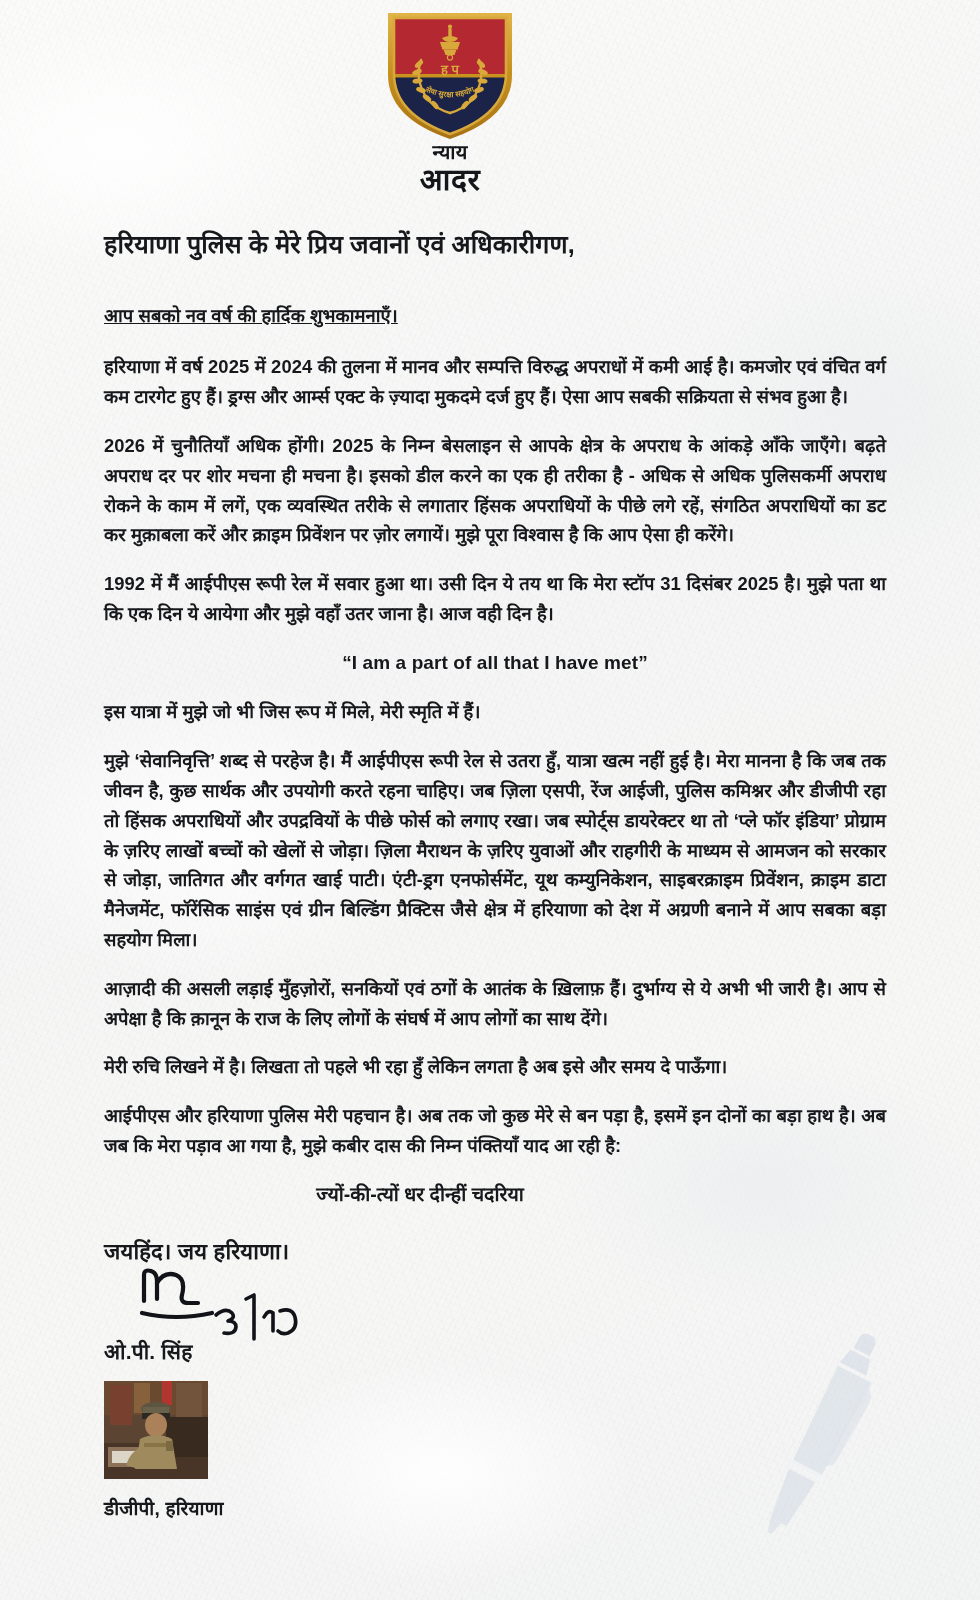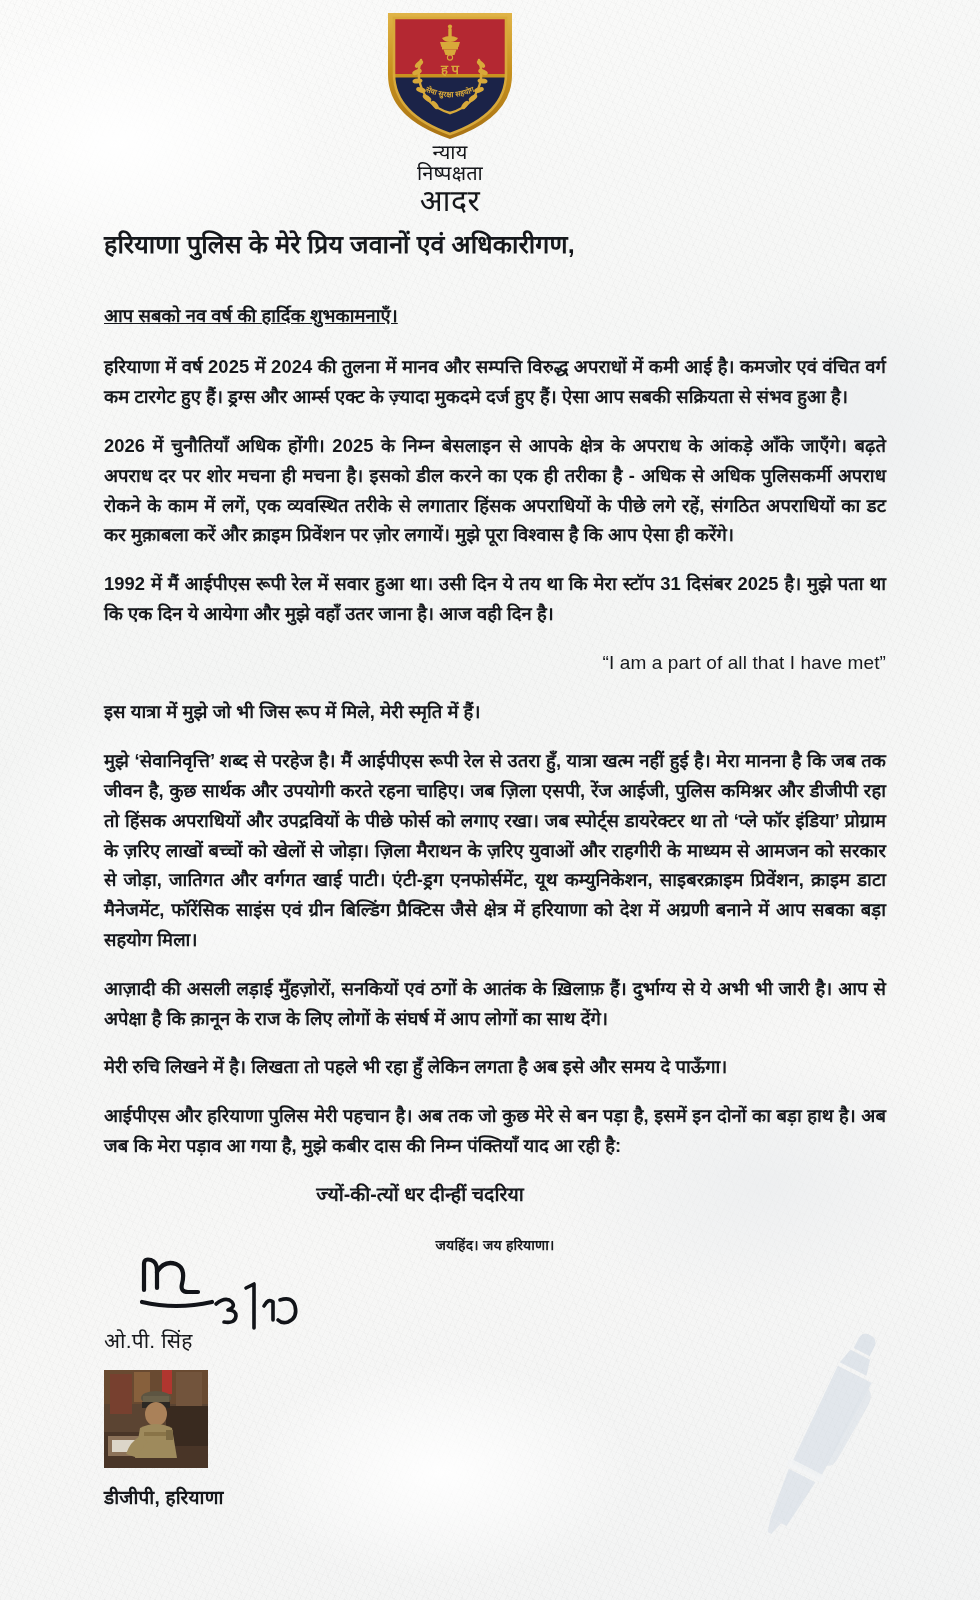--- a/index.html
+++ b/index.html
@@ -53,21 +53,21 @@
     left: 0;
     width: 900px;
     text-align: center;
   }
   .emblem { display: block; margin: 0 auto; }
 
   .motto {
     margin-top: 2px;
     line-height: 1.04;
     color: #14161a;
-    font-weight: 400;
+    font-weight: 700;
   }
   .motto-1 { font-size: 20px; letter-spacing: .2px; }
   .motto-2 { font-size: 20px; letter-spacing: .2px; }
   .motto-3 { font-size: 30px; letter-spacing: .5px; margin-top: 1px; }
 
   
   .letter {
     position: absolute;
     top: 228px;
     left: 104px;
@@ -92,55 +92,54 @@
     letter-spacing: .05px;
   }
 
   p.greeting {
     margin-bottom: 22px;
     text-decoration: underline;
   }
 
   p.quote-en {
     font-size: 19px;
-    font-weight: 400;
+    font-weight: 700;
     line-height: 1.55;
     margin-bottom: 20px;
     letter-spacing: .1px;
-    text-align: right;
+    text-align: center;
   }
 
   .couplet {
     text-align: center;
     font-size: 19.5px;
     font-weight: 700;
     line-height: 1.5;
     margin: 10px 0 26px 0;
     padding-right: 150px;
   }
 
   .closing {
-    font-size: 14px;
+    font-size: 22px;
     font-weight: 700;
     margin-top: 19px;
     letter-spacing: .2px;
-    text-align: center;
   }
 
   
   .signature-area {
     position: relative;
     height: 74px;
     margin-top: 2px;
   }
   .sign-svg { position: absolute; top: -2px; left: 28px; }
 
   .signer-name {
     font-size: 21px;
-    font-weight: 400;
+    font-weight: 700;
     letter-spacing: .2px;
     margin-top: -4px;
   }
 
   
   .photo-frame {
     margin-top: 16px;
     width: 104px;
     height: 98px;
     overflow: hidden;
@@ -234,21 +233,20 @@
 
         <text font-family="'Liberation Sans', sans-serif" font-size="7.6" font-weight="bold" fill="#d8a93a">
           <textPath href="#mottoArc" startOffset="50%" text-anchor="middle">सेवा सुरक्षा सहयोग</textPath>
         </text>
         <path id="mottoArc" d="M30 74 Q70 104 110 74" fill="none"></path>
       </svg>
     </div>
 
     <div class="motto">
       <div class="motto-1">न्याय</div>
-      <div class="motto-2">निष्पक्षता</div>
       <div class="motto-3">आदर</div>
     </div>
   </div>
 
   <div class="letter">
 
     <div class="salutation">हरियाणा पुलिस के मेरे प्रिय जवानों एवं अधिकारीगण,</div>
 
     <p class="para greeting">आप सबको नव वर्ष की हार्दिक शुभकामनाएँ।</p>
 

